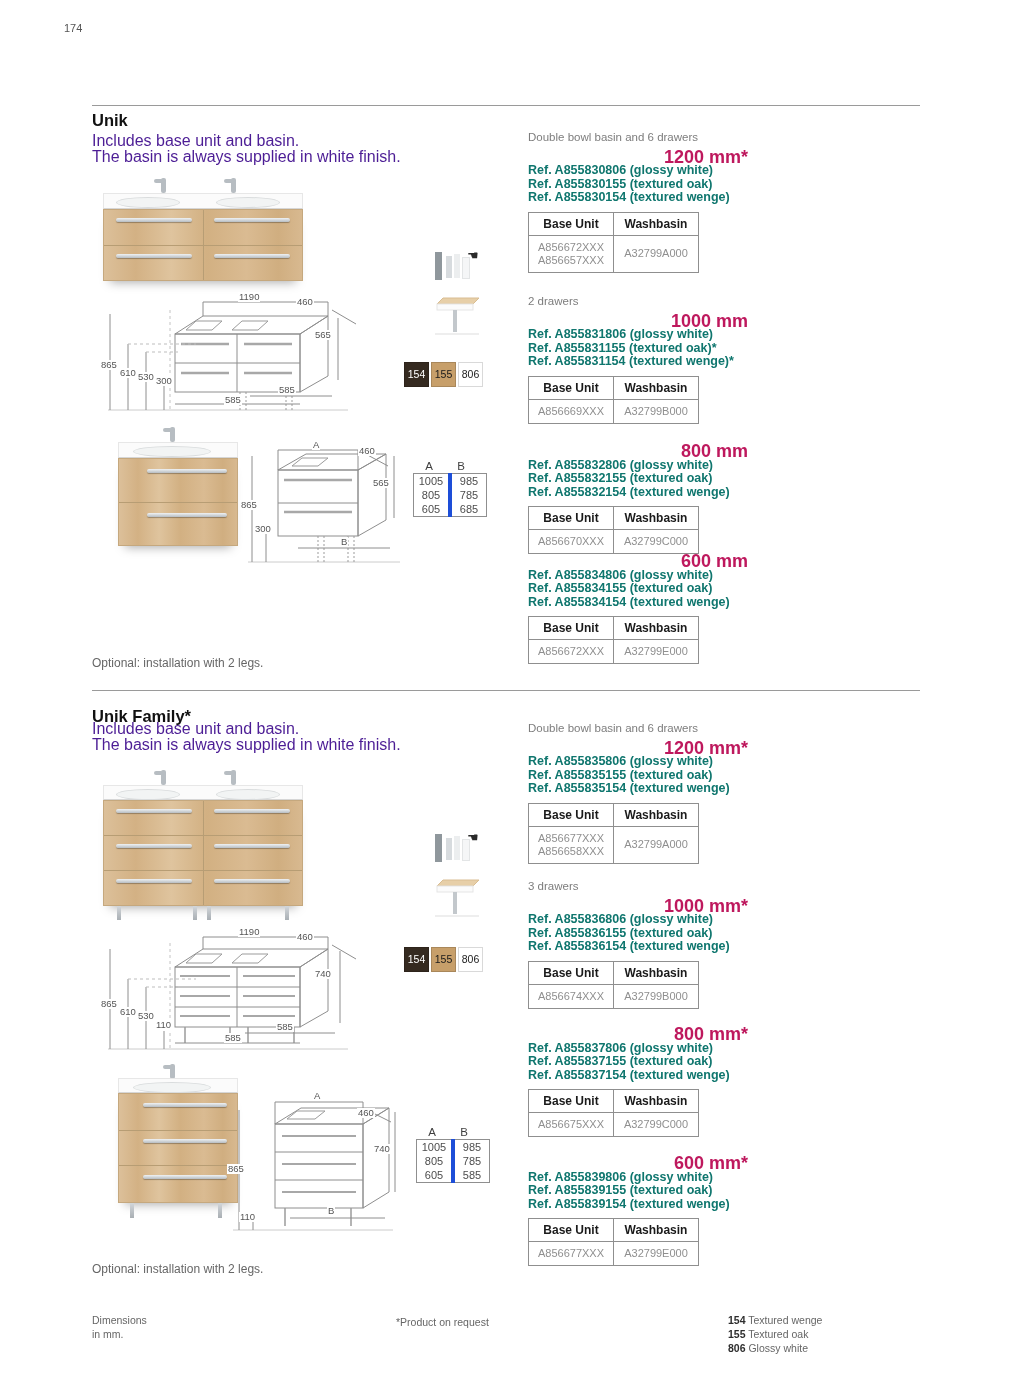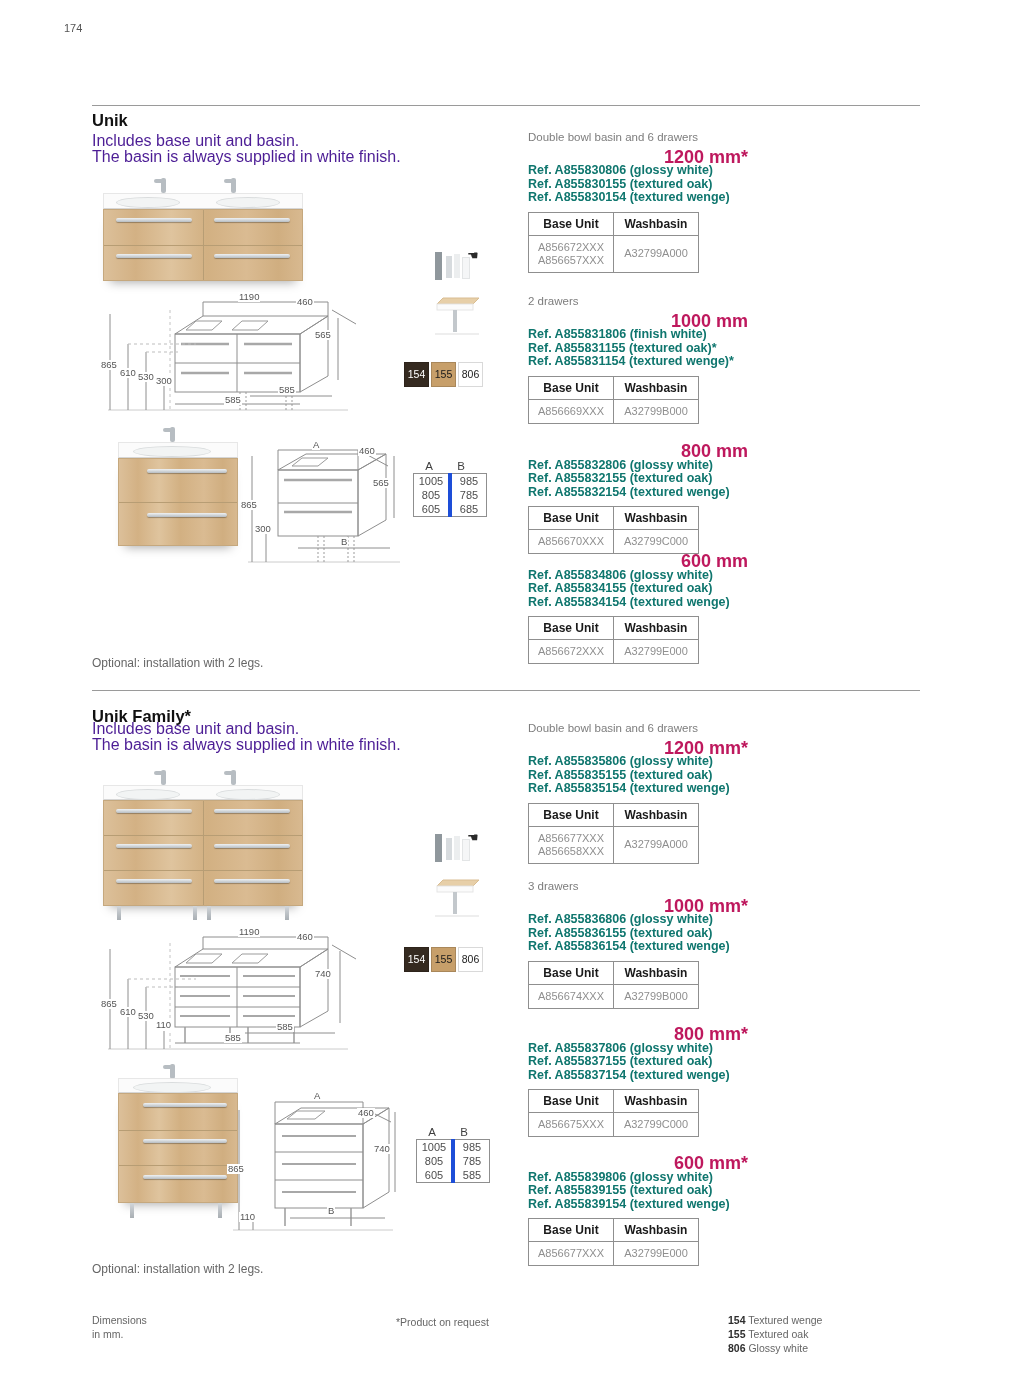--- a/index.html
+++ b/index.html
@@ -234,21 +234,21 @@
             </td>
         <td>A32799A000</td>
           </tr>
     </tbody>
       </table>
   </div>
 
   <div class="abs block" style="left:528px;top:295px">
     <div class="glabel">2 drawers</div>
     <div class="bsize">1000 mm</div>
-    <div class="refline">Ref. A855831806 (finish white)</div>
+    <div class="refline">Ref. A855831806 (glossy white)</div>
     <div class="refline">Ref. A855831155 (textured oak)*</div>
     <div class="refline">Ref. A855831154 (textured wenge)*</div>
     <table class="ptable">
       <tbody>
           <tr>
         <th>Base Unit</th>
         <th>Washbasin</th>
           </tr>
       <tr>
         <td>A856669XXX</td>

